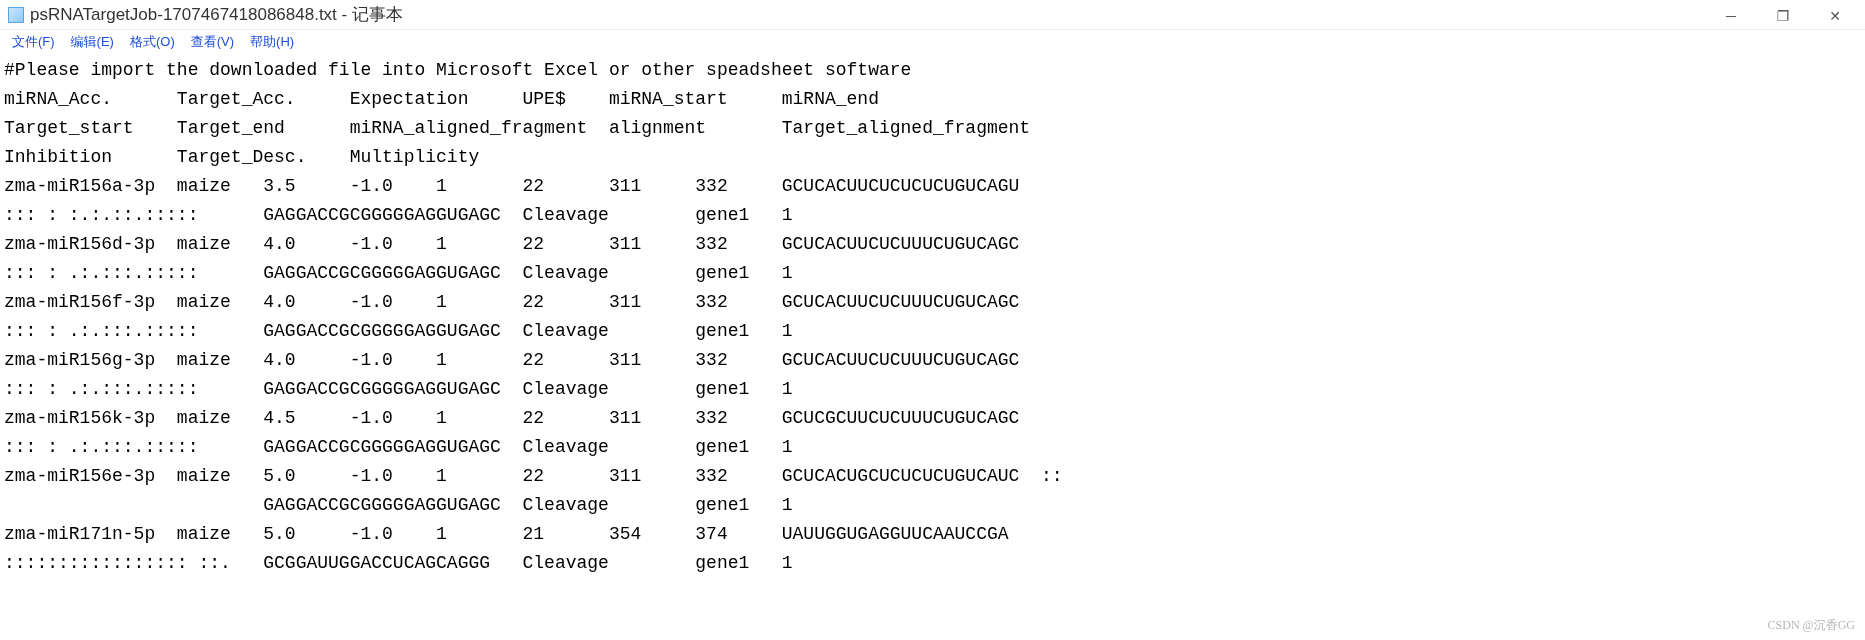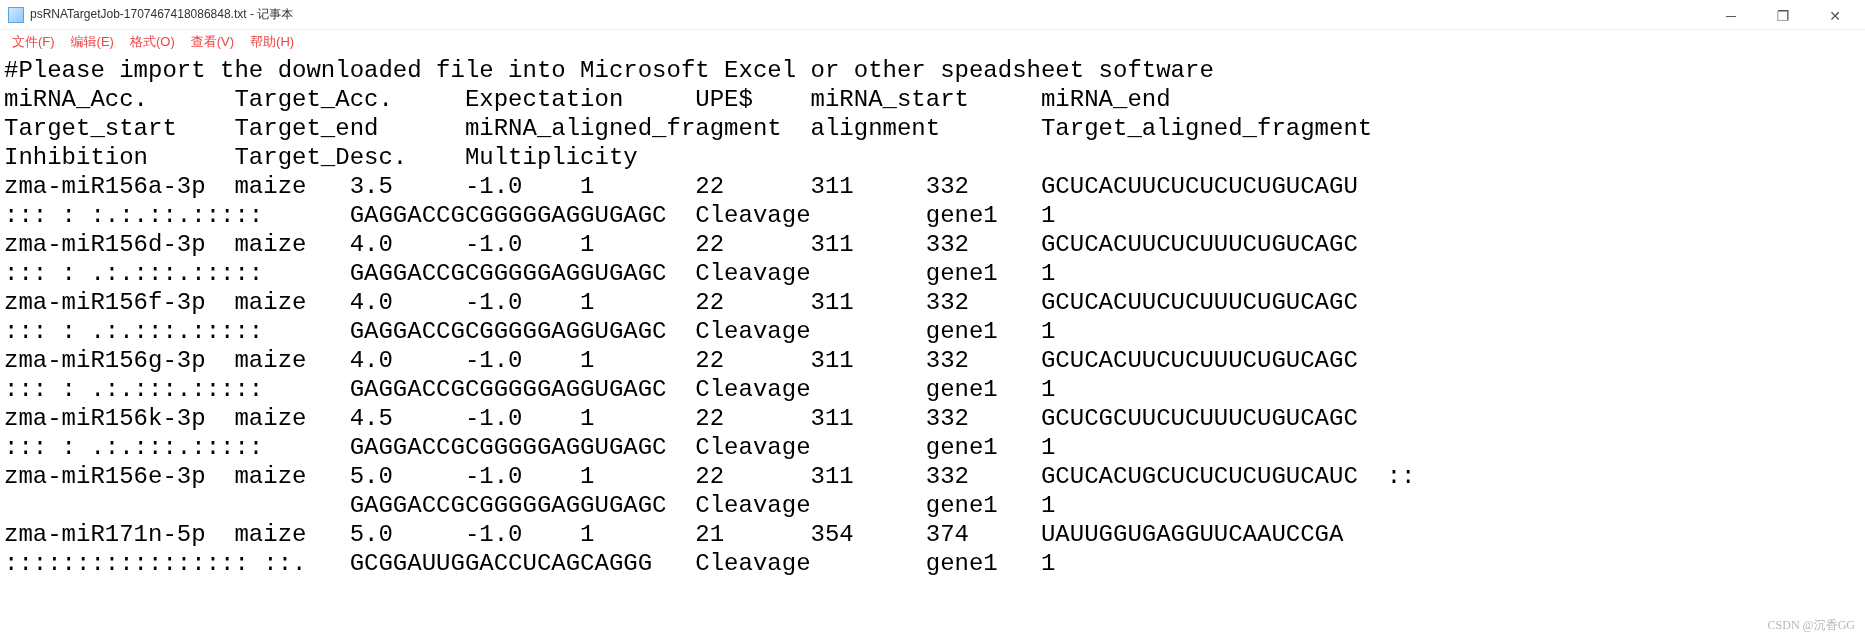--- a/index.html
+++ b/index.html
@@ -11,21 +11,21 @@
     overflow: hidden;
     position: relative;
   }
   .titlebar {
     height: 30px;
     display: flex;
     align-items: center;
     padding: 0 8px;
     background: #fff;
     border-bottom: 1px solid #eee;
-    font-size: 12px;
+    font-size: 17px;
     color: #333;
   }
   .titlebar .icon {
     width: 16px; height: 16px;
     margin-right: 6px;
     background: linear-gradient(135deg,#cde8ff 0%,#8fc8ff 100%);
     border: 1px solid #5aa5e0;
     display: inline-block;
   }
   .winctrl {
@@ -41,30 +41,30 @@
     color: #555;
     font-size: 14px;
     cursor: pointer;
   }
   .menubar {
     height: 24px;
     display: flex;
     align-items: center;
     padding: 0 6px;
     font-size: 13px;
-    color: #ef4444;
+    color: #1d4ed8;
     gap: 4px;
   }
   .menubar span {
     padding: 2px 6px;
     cursor: pointer;
   }
   .content {
     font-family: "Consolas","Courier New",monospace;
-    font-size: 24px;
+    font-size: 18px;
     line-height: 29px;
     white-space: pre;
     color: #000;
     padding: 2px 4px 0 4px;
     letter-spacing: 0px;
   }
   .watermark {
     position: absolute;
     bottom: 6px; right: 10px;
     font-size: 12px;

